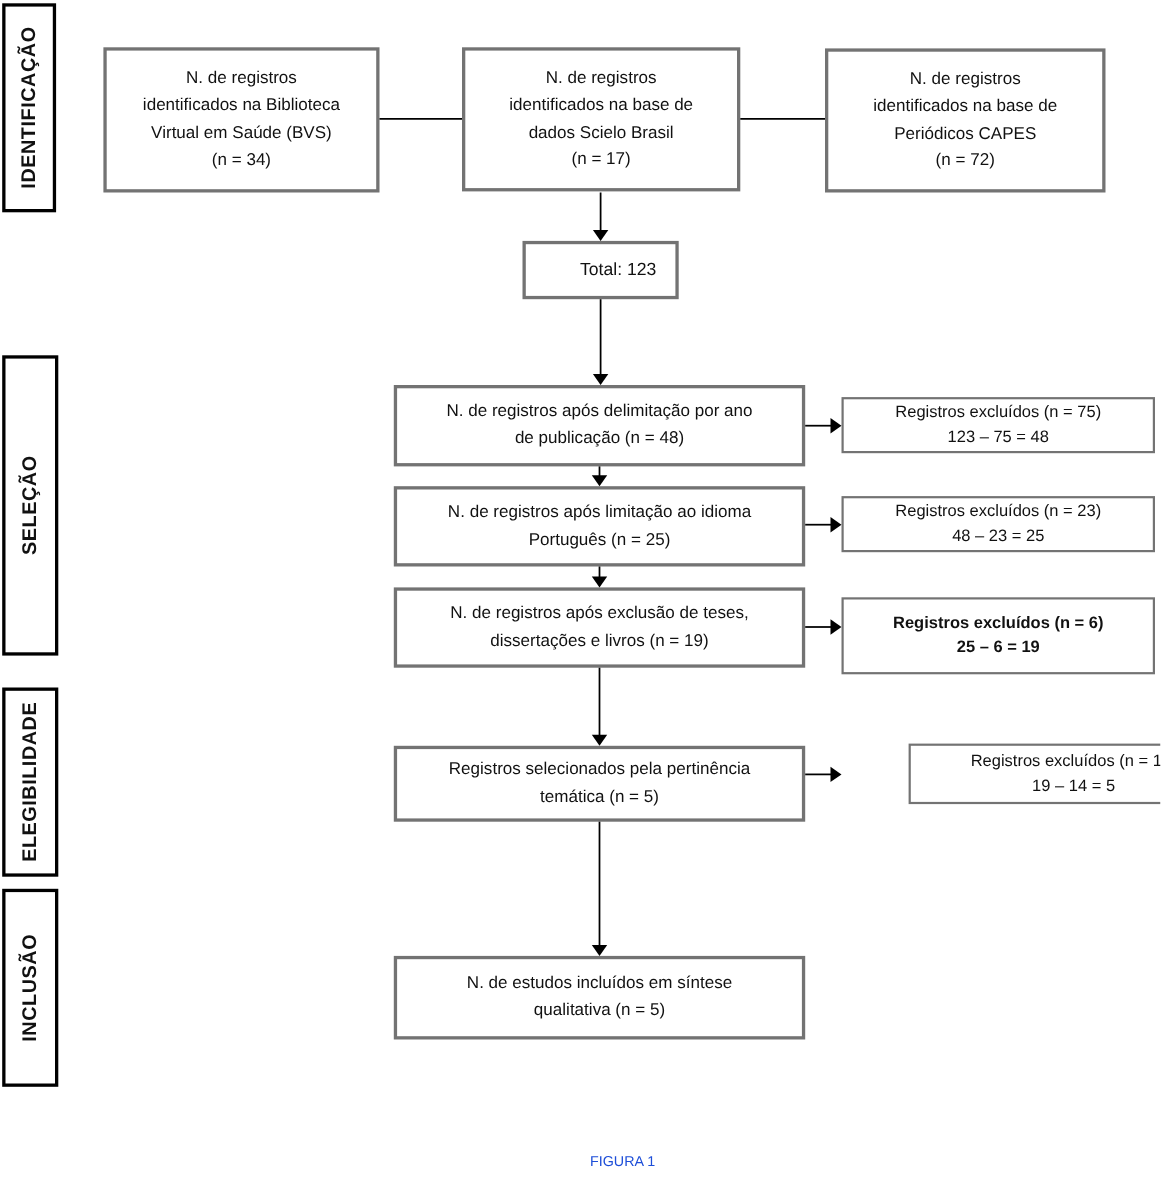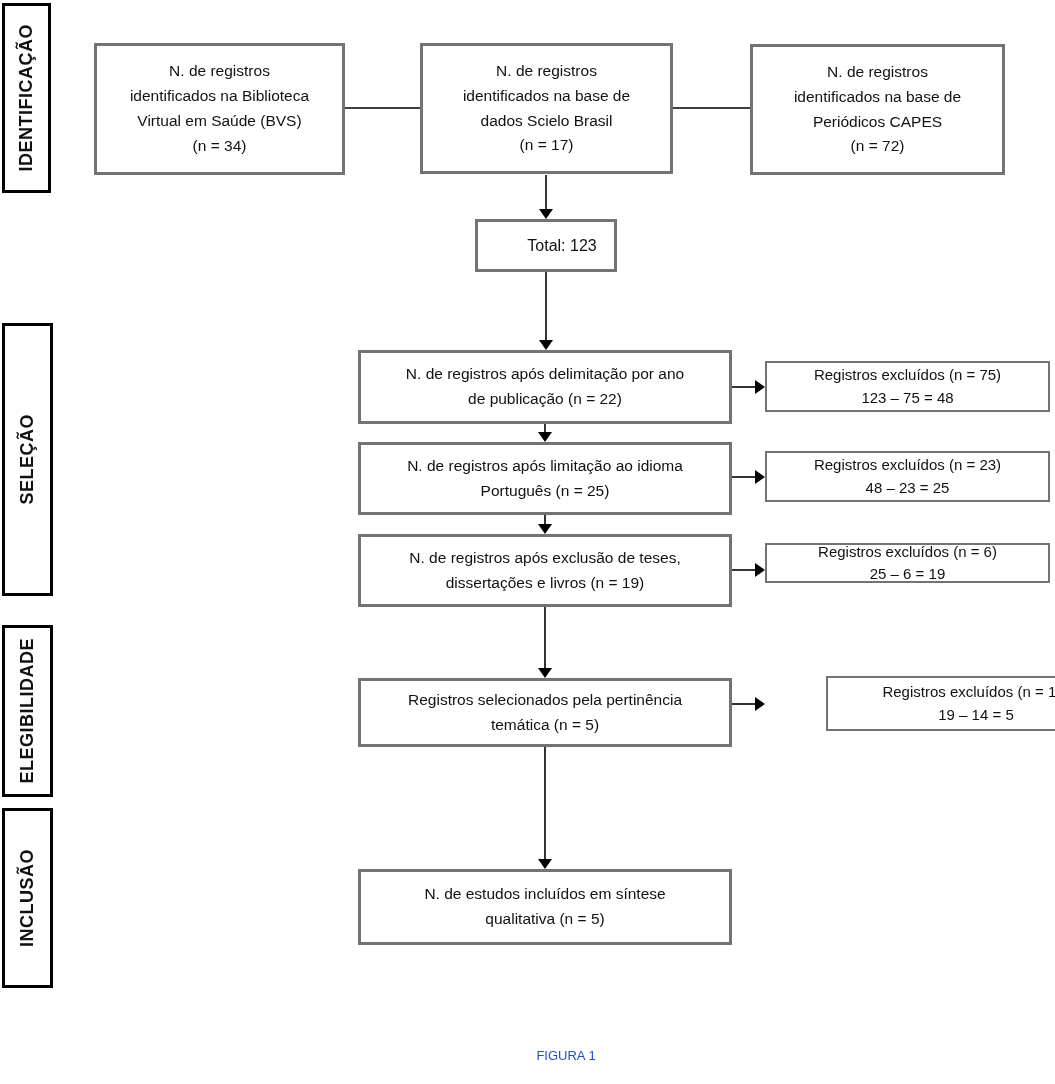--- a/index.html
+++ b/index.html
@@ -73,21 +73,21 @@
 Periódicos CAPES
 (n = 72)</span>
   </div>
 
   <div class="fbox total" style="left:475px; top:219px; width:142px; height:53px;">
     <span class="btext">Total: 123</span>
   </div>
 
   <div class="fbox" style="left:358px; top:350px; width:374px; height:74px;">
     <span class="btext">N. de registros após delimitação por ano
-de publicação (n = 22)</span>
+de publicação (n = 48)</span>
   </div>
   <div class="fbox" style="left:358px; top:442px; width:374px; height:73px;">
     <span class="btext">N. de registros após limitação ao idioma
 Português (n = 25)</span>
   </div>
   <div class="fbox" style="left:358px; top:534px; width:374px; height:73px;">
     <span class="btext">N. de registros após exclusão de teses,
 dissertações e livros (n = 19)</span>
   </div>
 
@@ -102,21 +102,21 @@
   </div>
 
   <div class="fbox excl" style="left:765px; top:361px; width:285px; height:51px;">
     <span class="btext">Registros excluídos (n = 75)
 123 – 75 = 48</span>
   </div>
   <div class="fbox excl" style="left:765px; top:451px; width:285px; height:51px;">
     <span class="btext">Registros excluídos (n = 23)
 48 – 23 = 25</span>
   </div>
-  <div class="fbox excl" style="left:765px; top:543px; width:285px; height:40px;">
+  <div class="fbox excl" style="left:765px; top:543px; width:285px; height:70px;font-weight:bold;">
     <span class="btext">Registros excluídos (n = 6)
 25 – 6 = 19</span>
   </div>
   <div class="fbox excl" style="left:790px; top:676px; width:300px; height:55px;margin-left:36px;">
     <span class="btext">Registros excluídos (n = 14)
 19 – 14 = 5</span>
   </div>
 
   <svg class="connectors" width="1055" height="1084" viewBox="0 0 1055 1084">
 

